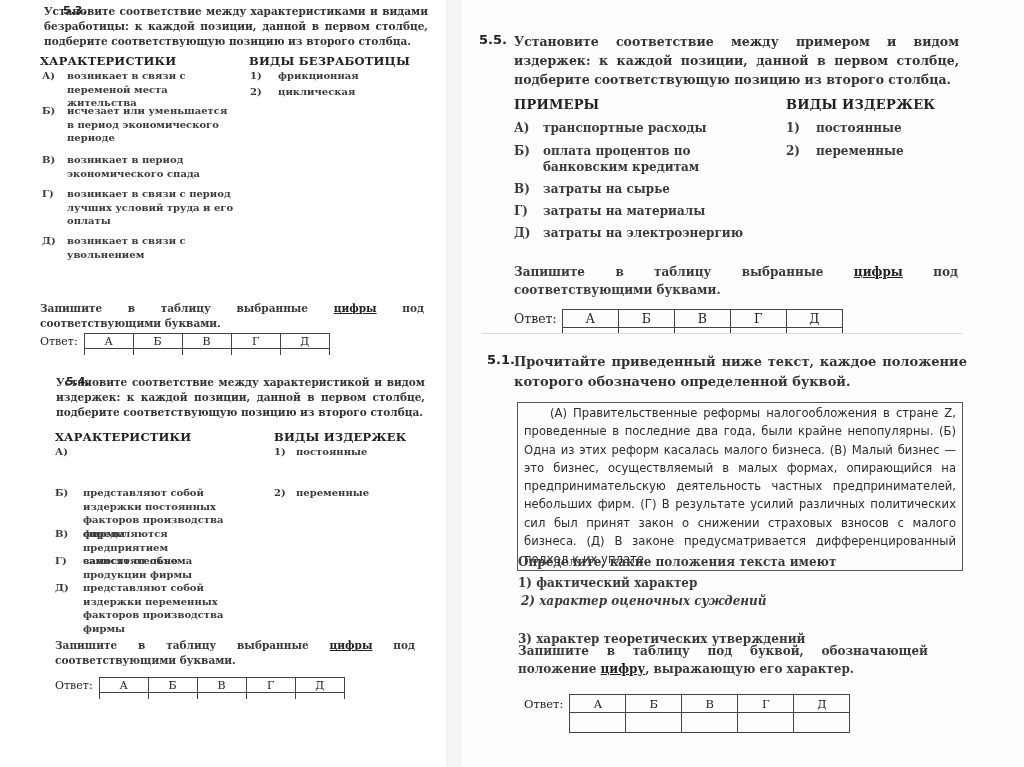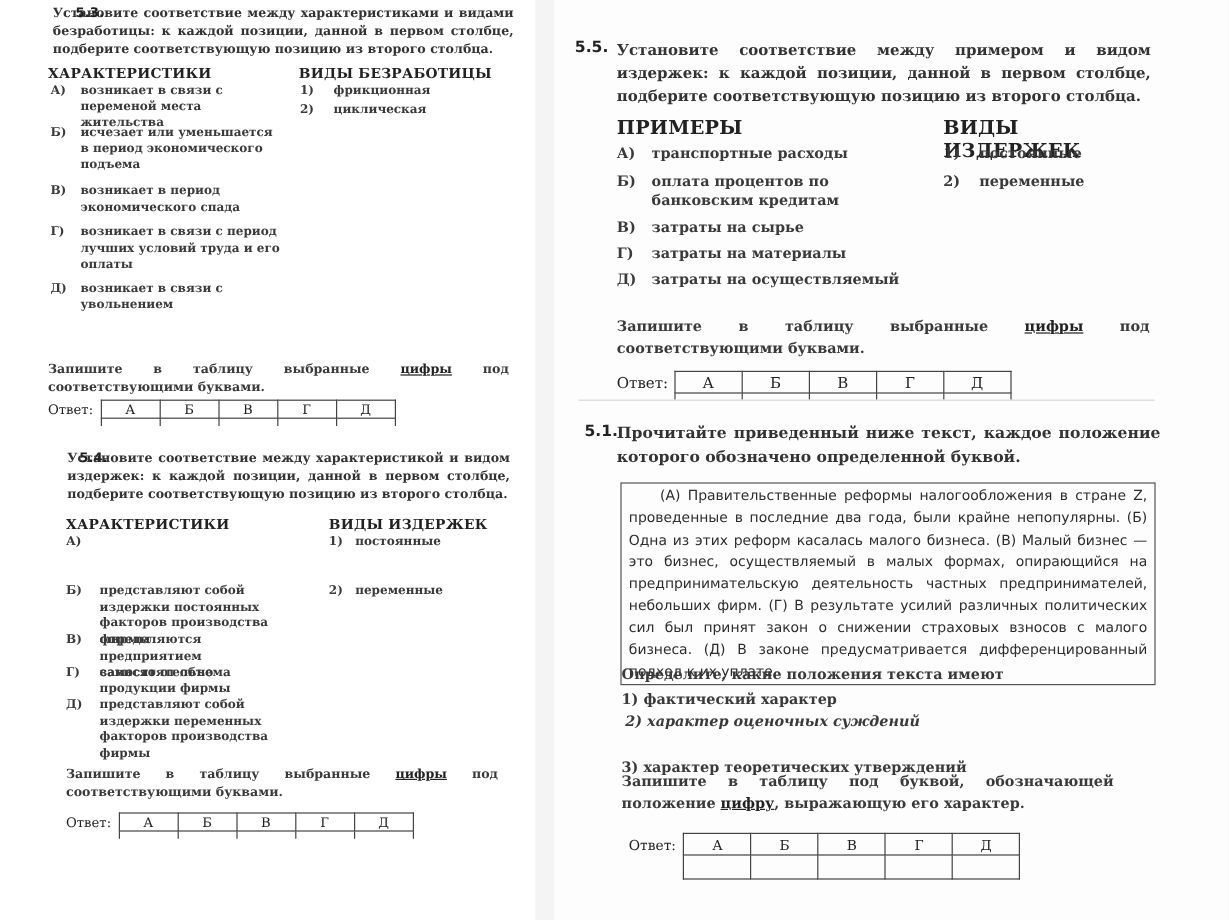--- a/index.html
+++ b/index.html
@@ -29,21 +29,21 @@
     .L .task-text { font-size: 10.5px; line-height: 15px; }
     .L .col-head { font-size: 11.5px; }
     .L .item { font-size: 10px; line-height: 13.5px; }
     .L .instr { font-size: 10.5px; line-height: 15px; }
     .L .ans-label { font-size: 11px; }
     .L table.ans td { font-size: 11px; width: 49px; height: 15px; }
 
     
     .R .task-num { font-size: 13px; }
     .R .task-text { font-size: 12.5px; line-height: 19px; }
-    .R .col-head { font-size: 16px; }
+    .R .col-head { font-size: 13px; }
     .R .item { font-size: 12px; line-height: 16px; }
     .R .instr { font-size: 12px; line-height: 18px; }
     .R .ans-label { font-size: 12.5px; }
     .R table.ans td { font-size: 12.5px; width: 56px; height: 18px; }
 
     .textbox { position: absolute; border: 1.5px solid #555; font-family: "DejaVu Sans", "Liberation Sans", sans-serif; font-size: 11.6px; line-height: 18.3px; padding: 1px 6px; text-align: justify; color: #2d2d2d; }
     .divider { position: absolute; height: 1px; background: #d8d8d8; }
   </style>
 </head>
 <body>
@@ -58,21 +58,21 @@
   <div class="cols" style="left:40px; top:54px; width:380px;">
     <div class="col-head" style="position:absolute; left:0; top:0;">ХАРАКТЕРИСТИКИ</div>
     <div class="col-head" style="position:absolute; left:209px; top:0;text-align:right;">ВИДЫ БЕЗРАБОТИЦЫ</div>
 
     <div class="item" style="position:absolute; left:2px; top:15px; width:195px;">
       <span class="lbl" style="width:25px;">А)</span>
       <span class="txt">возникает в связи с переменой места жительства</span>
     </div>
     <div class="item" style="position:absolute; left:2px; top:50px; width:195px;">
       <span class="lbl" style="width:25px;">Б)</span>
-      <span class="txt">исчезает или уменьшается в период экономического подъема</span>
+      <span class="txt">исчезает или уменьшается в период экономического периоде</span>
     </div>
     <div class="item" style="position:absolute; left:2px; top:99px; width:195px;">
       <span class="lbl" style="width:25px;">В)</span>
       <span class="txt">возникает в период экономического спада</span>
     </div>
     <div class="item" style="position:absolute; left:2px; top:133px; width:195px;">
       <span class="lbl" style="width:25px;">Г)</span>
       <span class="txt">возникает в связи с период лучших условий труда и его оплаты</span>
     </div>
     <div class="item" style="position:absolute; left:2px; top:180px; width:195px;">
@@ -204,21 +204,21 @@
     <div class="item" style="position:absolute; left:0; top:84px; width:260px;">
       <span class="lbl" style="width:29px;">В)</span>
       <span class="txt">затраты на сырье</span>
     </div>
     <div class="item" style="position:absolute; left:0; top:106px; width:260px;">
       <span class="lbl" style="width:29px;">Г)</span>
       <span class="txt">затраты на материалы</span>
     </div>
     <div class="item" style="position:absolute; left:0; top:128px; width:260px;">
       <span class="lbl" style="width:29px;">Д)</span>
-      <span class="txt">затраты на осуществляемый</span>
+      <span class="txt">затраты на электроэнергию</span>
     </div>
 
     <div class="item" style="position:absolute; left:272px; top:23px; width:170px;">
       <span class="lbl" style="width:30px;">1)</span>
       <span class="txt">постоянные</span>
     </div>
     <div class="item" style="position:absolute; left:272px; top:46px; width:170px;">
       <span class="lbl" style="width:30px;">2)</span>
       <span class="txt">переменные</span>
     </div>

